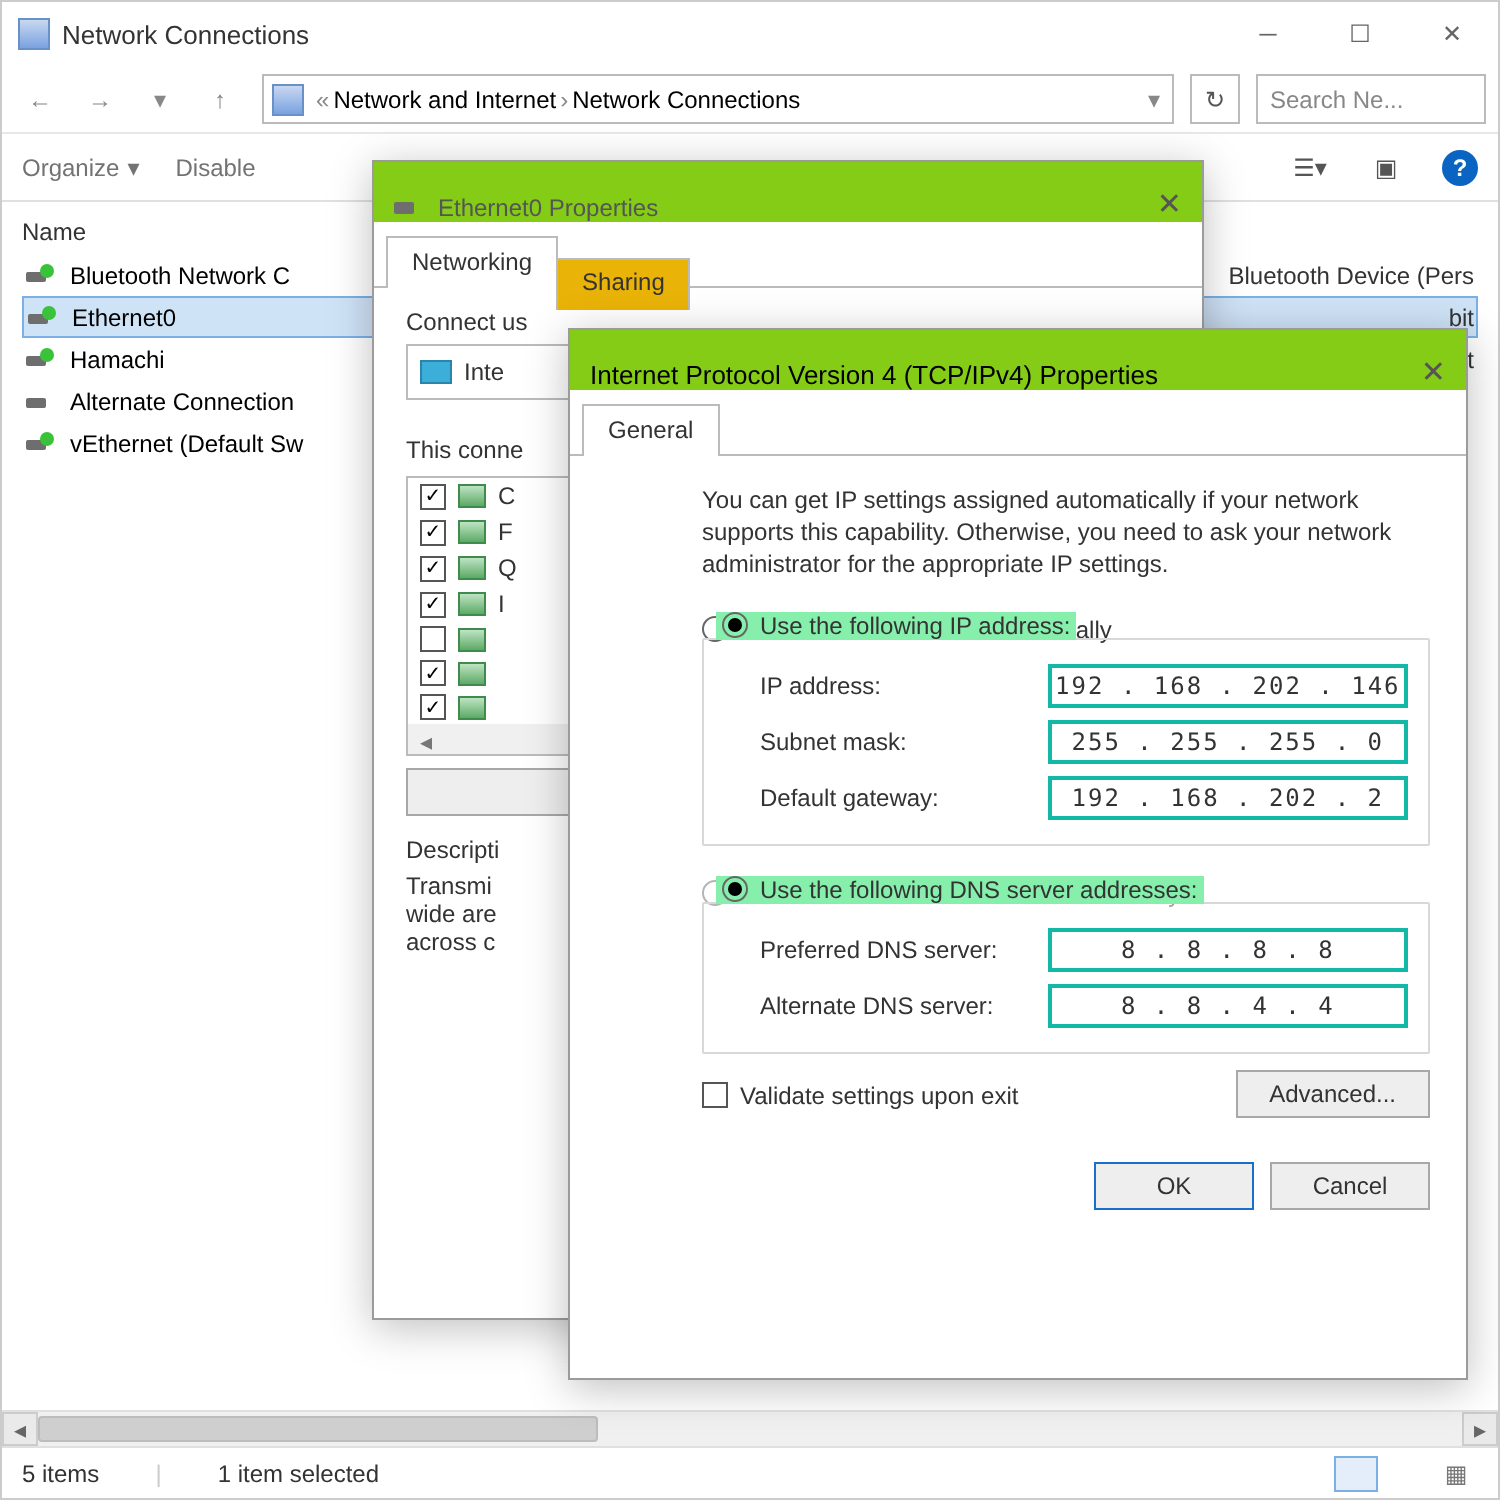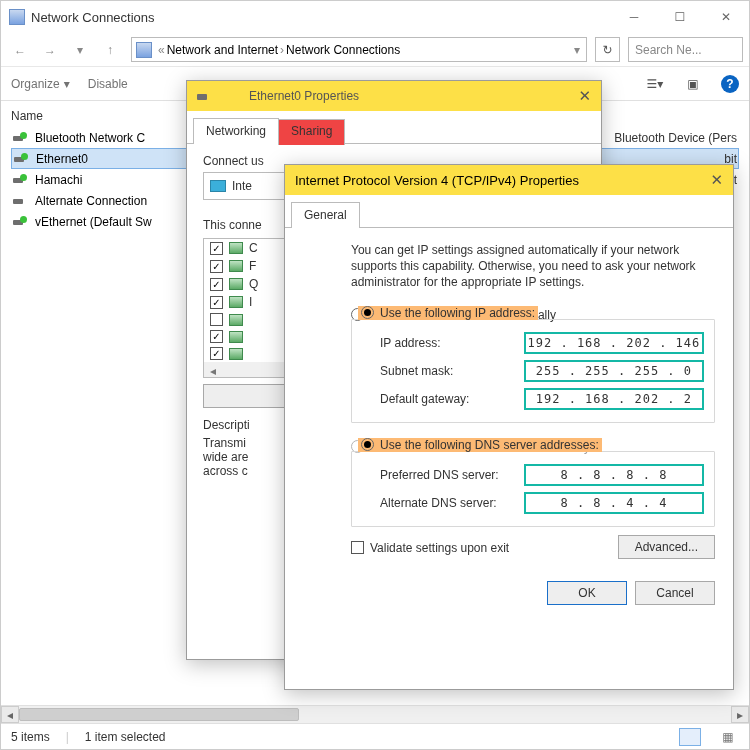--- a/index.html
+++ b/index.html
@@ -27,38 +27,38 @@
   .columns { display:flex; padding:8px 10px 0 10px; font-size:12px; color:#333; }
   .col-name { width:400px; }
   .col-dev { flex:1; }
   .listarea { flex:1; padding:4px 10px; overflow:hidden; }
   .conn-row { height:21px; display:flex; align-items:center; gap:6px; padding:0 2px; }
   .conn-row.selected { background:#cfe3f7; border:1px solid #7bb0e6; }
   .conn-icon { width:16px; height:16px; position:relative; }
   .conn-icon .plug { width:10px; height:5px; background:#6e6e6e; position:absolute; top:6px; left:0; border-radius:1px; }
   .conn-icon .glow { width:7px; height:7px; background:#3ac23a; border-radius:50%; position:absolute; top:2px; left:7px; }
   .conn-row .dev { position:absolute; right:12px; color:#333;margin-left:28px; }
-  .statusbar { height:26px; border-top:1px solid #e0e0e0; display:flex; align-items:center; padding:0 10px; gap:16px; color:#333; }
+  .statusbar { height:26px; border-top:1px solid #e0e0e0; display:flex; align-items:center; padding:0 10px; gap:28px; color:#333; }
   .statusbar .sp { flex:1; }
   .statusbar .vbtn { width:22px; height:18px; border:1px solid #7bb0e6; background:#e4eefb; }
   .statusbar .vbtn2 { width:22px; height:18px; color:#777; display:flex; align-items:center; justify-content:center;}
   .hscroll { height:18px; border-top:1px solid #e0e0e0; background:#f0f0f0; position:relative; }
   .hscroll .larrow, .hscroll .rarrow { width:18px; height:100%; position:absolute; top:0; background:#eaeaea; border:1px solid #ccc; display:flex; align-items:center; justify-content:center; color:#666;}
   .hscroll .larrow { left:0; } .hscroll .rarrow { right:0; }
   .hscroll .thumb { position:absolute; left:18px; top:2px; height:13px; width:280px; background:#cfcfcf; border:1px solid #bdbdbd; border-radius:2px; }
 
   
   .dlg { position:absolute; border:1px solid #9b9b9b; background:#fff; box-shadow:0 4px 20px rgba(0,0,0,.25); }
-  .dlg .dlg-title { height:30px; display:flex; align-items:center; padding:0 10px; background:#fde047;gap:30px; }
+  .dlg .dlg-title { height:30px; display:flex; align-items:flex-end; padding:0 10px; background:#84cc16; }
   .dlg .dlg-title .t { flex:1; color:#555; }
   .dlg .dlg-title .x { color:#555; font-size:15px; }
   .dlg.eth { top:80px; left:186px; width:416px; height:580px; }
   .tabs { display:flex; border-bottom:1px solid #bbb; padding:0 0 0 6px; margin-top:6px; }
   .tab { padding:5px 12px 6px; border:1px solid #bbb; border-bottom:none; background:#fff; margin-right:-1px; position:relative; top:1px; color:#333;}
-  .tab.inactive { background:#ef4444; top:2px; padding-top:4px; }
+  .tab.inactive { background:#eab308; top:12px; padding-top:4px; }
   .eth .body { padding:10px 16px; color:#333; }
   .connusing { height:28px; border:1px solid #bbb; margin-top:4px; display:flex; align-items:center; padding:0 6px; gap:6px;}
   .cicon { width:16px; height:12px; background:#3bafda; border:1px solid #2a85a8; }
   .chklist { border:1px solid #bbb; height:140px; margin-top:6px; overflow:hidden; }
   .chkrow { display:flex; align-items:center; gap:6px; padding:2px 6px; }
   .chk { width:13px; height:13px; border:1px solid #555; background:#fff; display:flex; align-items:center; justify-content:center; font-size:10px; color:#000;}
   .chki { width:14px; height:12px; background:linear-gradient(#bfe3c3,#5caa66); border:1px solid #3f8a4d; }
   .minibar { height:18px; background:#f0f0f0; display:flex; align-items:center; }
   .minibar .la, .minibar .ra { width:18px; text-align:center; color:#777; }
   .btnrow { display:flex; gap:6px; margin-top:6px; }
@@ -68,21 +68,21 @@
   .dlg.ipv4 { top:164px; left:284px; width:450px; height:526px; }
   .ipv4 .dlg-title .t { color:#000; font-size:13px; }
   .ipv4 .body { padding:10px 18px 12px; color:#333;margin-left:48px; }
   .infotext { line-height:1.35; margin:4px 0 14px; }
   .radio-row { display:flex; align-items:center; gap:6px; padding:3px 0; }
   .radio { width:13px; height:13px; border:1px solid #666; border-radius:50%; display:flex; align-items:center; justify-content:center; }
   .radio .dot { width:7px; height:7px; border-radius:50%; background:#000; }
   .radio.disabled { border-color:#b5b5b5; }
   .disabled-text { color:#a0a0a0; }
   .fieldset { border:1px solid #d8d8d8; border-radius:1px; padding:6px 10px 12px; margin-bottom:14px; position:relative; margin-top:-6px;}
-  .fieldset .legend { position:absolute; top:-9px; left:6px; background:#fdba74; padding:0 3px; }
+  .fieldset .legend { position:absolute; top:-9px; left:6px; background:#86efac; padding:0 3px; }
   .fld { display:flex; align-items:center; margin:6px 0 0 18px; }
   .fld .lbl { width:160px; }
   .ipbox { width:200px; height:22px; border:2px solid #14b8a6; display:flex; align-items:center; justify-content:center; letter-spacing:1px; font-family:Consolas, monospace; font-size:12px; }
   .dns .fld .lbl { width:160px; }
   .validate { display:flex; align-items:center; margin-top:8px; }
   .validate .chk { margin-right:6px; }
   .adv-row { display:flex; justify-content:flex-end; margin-top:-20px; }
   .sbtn { height:24px; padding:0 16px; border:1px solid #a8a8a8; background:#eee; display:flex; align-items:center; justify-content:center; }
   .okrow { display:flex; justify-content:flex-end; gap:8px; margin-top:22px; }
   .sbtn.primary { border:1.5px solid #1a6fc9; }

